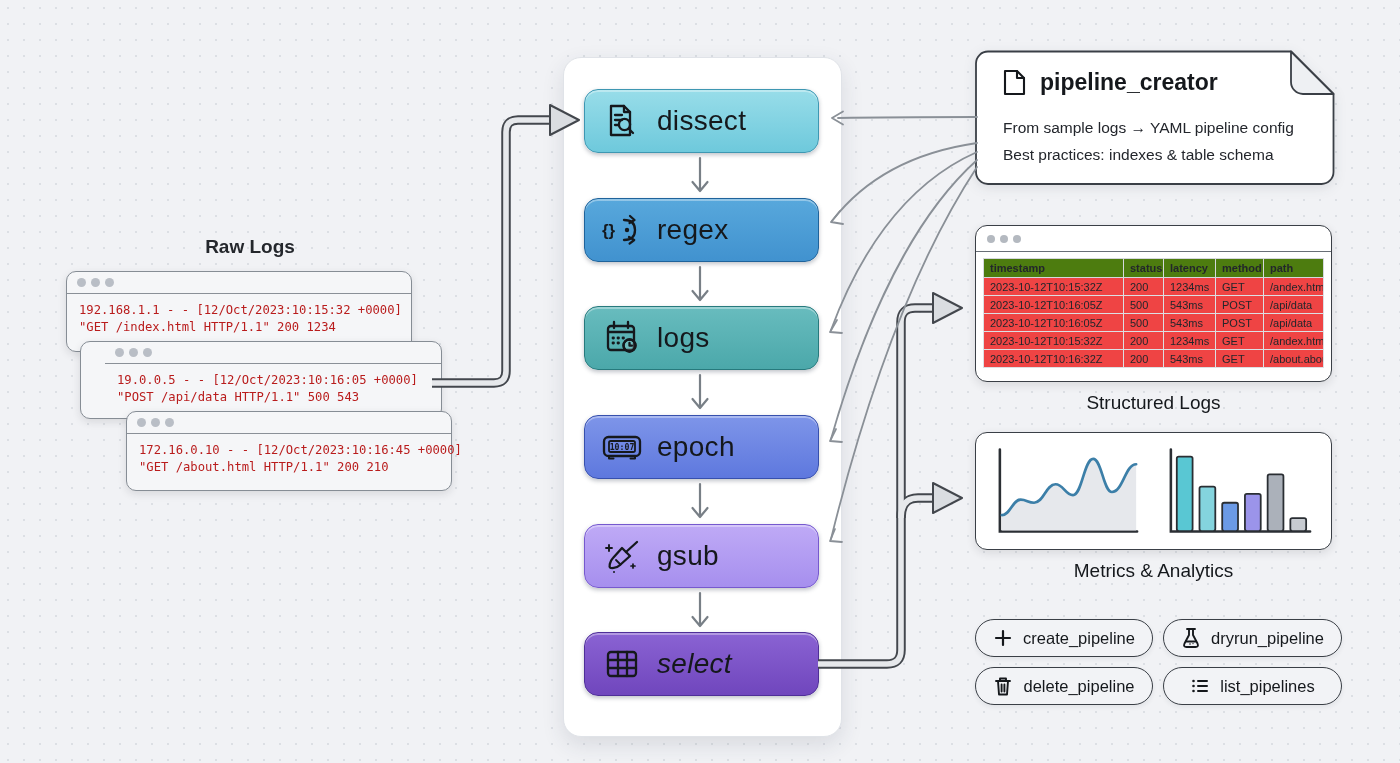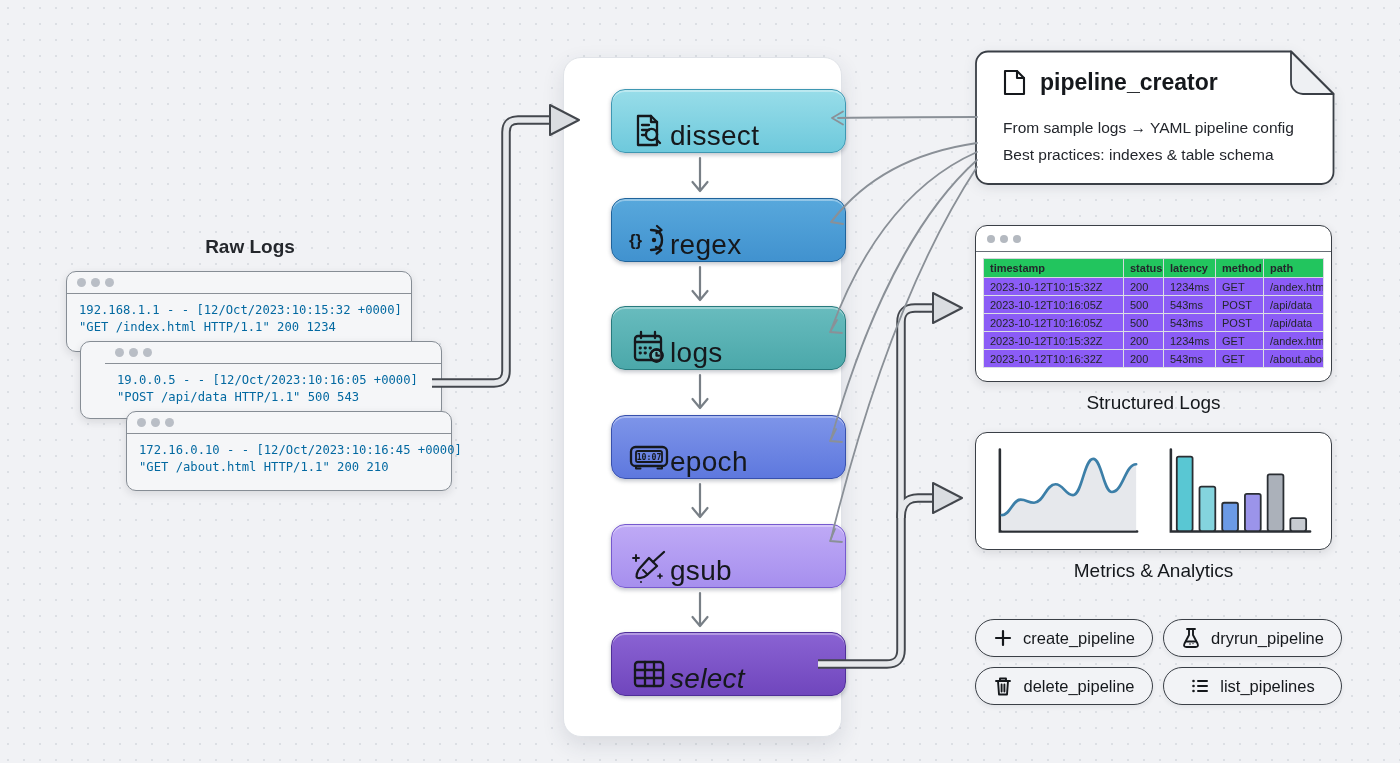--- a/index.html
+++ b/index.html
@@ -14,48 +14,48 @@
   .connectors{position:absolute;left:0;top:0;z-index:5;pointer-events:none;}
   
   .rawlogs-label{position:absolute;left:140px;top:236px;width:220px;text-align:center;
     font-size:19px;font-weight:600;color:#24272c;z-index:2;}
   .logwin{position:absolute;background:#f5f6f8;border:1.4px solid #868d95;border-radius:10px;
     box-shadow:0 3px 9px rgba(30,35,45,.12);z-index:2;}
   .logwin .tb{height:21px;border-bottom:1.3px solid #8a9097;display:flex;align-items:center;
     padding-left:10px;gap:5px;}
   .dot{width:9px;height:9px;border-radius:50%;background:#b9bec6;}
   .logbody{padding:8px 12px 6px;font-family:"DejaVu Sans Mono",monospace;font-size:12.2px;
-    line-height:17px;color:#0369a1;white-space:pre;}
+    line-height:17px;color:#b91c1c;white-space:pre;}
   
   .pipecard{position:absolute;left:563px;top:57px;width:277px;height:678px;background:#ffffff;
     border:1px solid #e0e3e8;border-radius:18px;box-shadow:0 8px 22px rgba(40,50,70,.12);z-index:2;}
   .stage{position:absolute;left:20px;width:235px;height:64px;border-radius:14px;display:flex;
-    align-items:flex-end;padding-left:16px;border:1.6px solid #444;cursor:pointer;
-    box-shadow:inset 0 2px 0 rgba(255,255,255,.35),0 2px 4px rgba(30,40,60,.28);box-sizing:border-box;margin-left:27px;}
+    align-items:center;padding-left:16px;gap:14px;border:1.6px solid #444;cursor:pointer;
+    box-shadow:inset 0 2px 0 rgba(255,255,255,.35),0 2px 4px rgba(30,40,60,.28);box-sizing:border-box;}
   .slabel{font-size:28px;font-weight:500;color:#15181c;letter-spacing:.3px;}
   .sicon{display:flex;align-items:center;justify-content:center;width:42px;height:42px;}
   .sicon svg{display:block;}
   
   .note{position:absolute;left:975px;top:50px;width:428px;height:135px;z-index:2;
     filter:drop-shadow(0 3px 6px rgba(30,35,45,.10));}
   .note-bg{position:absolute;left:0;top:0;}
   .note-title-row{position:absolute;left:27px;top:19px;display:flex;align-items:center;gap:13px;}
   .note-title{font-size:23px;font-weight:600;color:#15181c;}
   .note-body{position:absolute;left:28px;top:64px;font-size:15.5px;line-height:27px;color:#23262c;}
   
   .tablewin{position:absolute;left:975px;top:225px;width:357px;height:157px;background:#fff;
     border:1.7px solid #3a3f46;border-radius:12px;box-shadow:0 3px 10px rgba(30,35,45,.12);
     z-index:2;box-sizing:border-box;}
   .tablewin .tb{height:25px;border-bottom:1.3px solid #686e76;display:flex;align-items:center;
     padding-left:11px;gap:5px;}
   .tablewin .dot{width:8px;height:8px;background:#b4b9c0;}
   table.logs{position:absolute;left:7px;top:32px;width:340px;border-collapse:collapse;
     font-size:11px;color:#23262b;table-layout:fixed;}
-  .logs th{background:#22c55e;font-weight:700;text-align:left;padding:3px 6px;border:1px solid #d5d8dd;}
-  .logs td{padding:2.5px 6px;border:1px solid #dcdfe3;background:#8b5cf6;white-space:nowrap;overflow:hidden;}
+  .logs th{background:#4d7c0f;font-weight:700;text-align:left;padding:3px 6px;border:1px solid #d5d8dd;}
+  .logs td{padding:2.5px 6px;border:1px solid #dcdfe3;background:#ef4444;white-space:nowrap;overflow:hidden;}
   .caption{position:absolute;left:975px;width:357px;text-align:center;font-size:19px;
     font-weight:500;color:#15181c;z-index:2;}
   
   .metrics{position:absolute;left:975px;top:432px;width:357px;height:118px;background:#fff;
     border:1.7px solid #3a3f46;border-radius:12px;box-shadow:0 3px 10px rgba(30,35,45,.12);z-index:2;
     display:flex;align-items:center;justify-content:space-between;padding:0 13px;box-sizing:border-box;}
   
   .pill{position:absolute;height:38px;background:#f2f3f6;border:1.7px solid #3a3f46;border-radius:20px;
     display:flex;align-items:center;justify-content:center;gap:10px;font-size:16.5px;font-weight:500;
     color:#15181c;cursor:pointer;z-index:2;box-shadow:0 2px 5px rgba(30,35,45,.08);box-sizing:border-box;}

